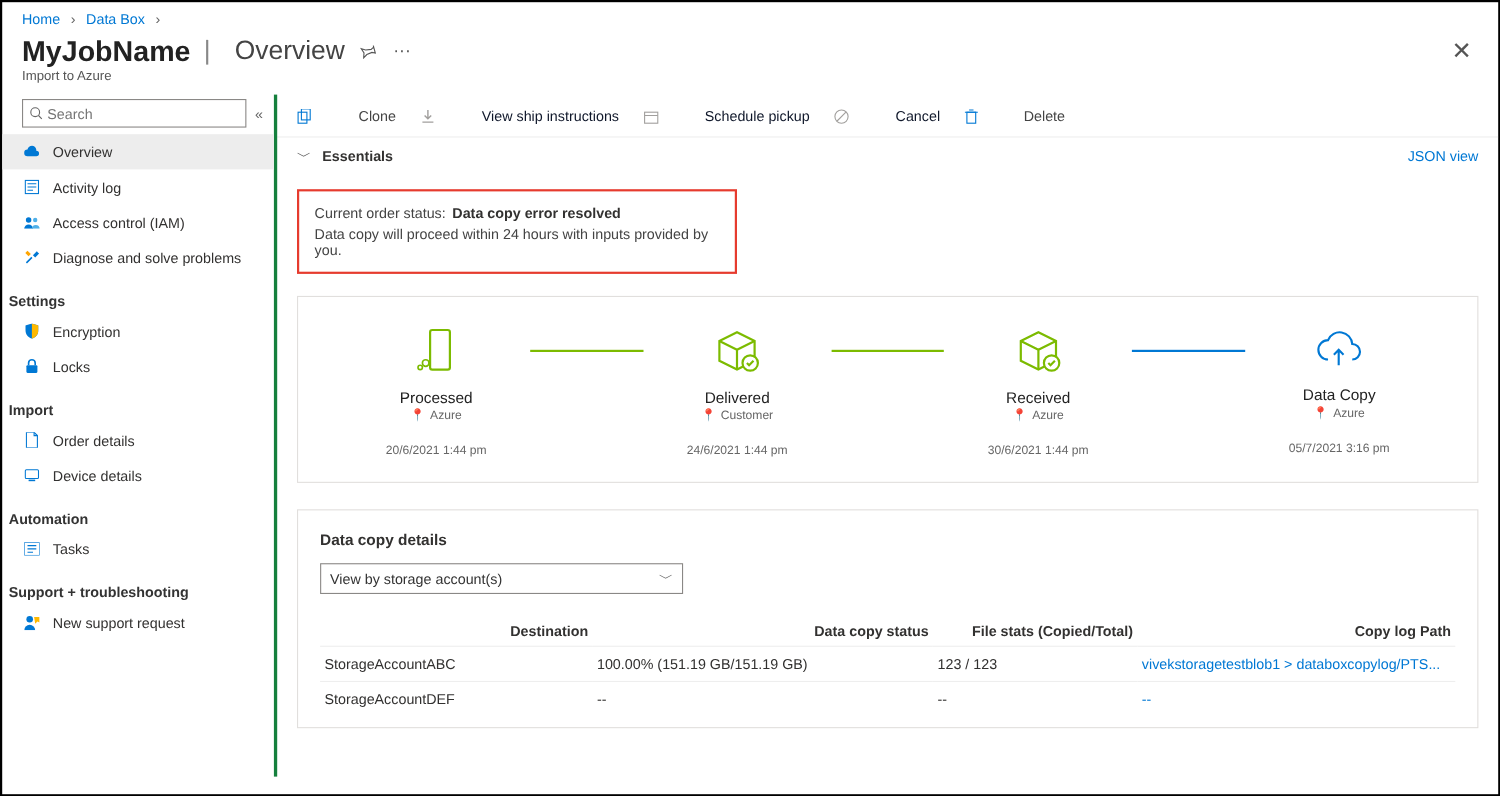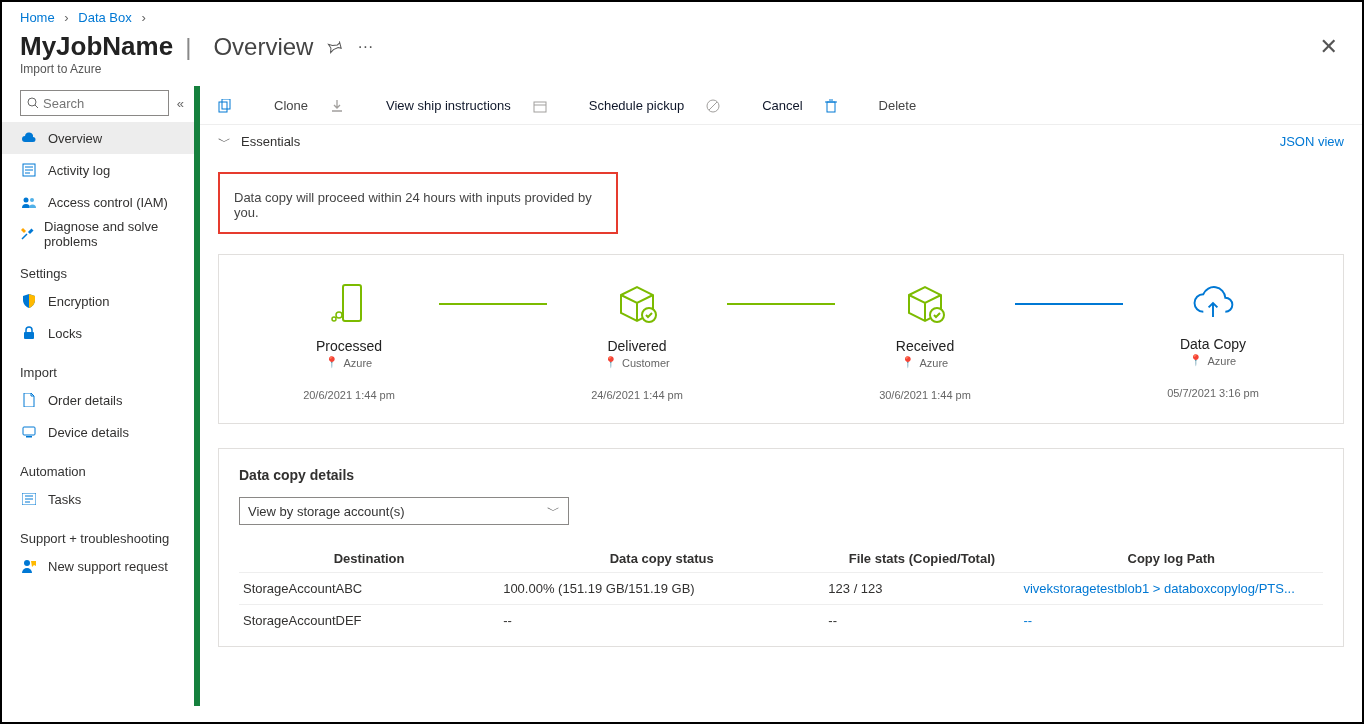--- a/index.html
+++ b/index.html
@@ -17,41 +17,41 @@
   .page-subtitle { font-size: 24px; font-weight: 400; color: #444; margin-left: 10px; }
   .header-sep { color: #888; margin: 0 12px; font-size: 24px; font-weight: 300; }
   .pin-icon, .more-icon { margin-left: 14px; color: #555; font-size: 16px; cursor: pointer; }
   .close-icon { margin-left: auto; margin-right: 6px; font-size: 22px; color: #555; cursor: pointer; }
   .sub-desc { padding: 0 18px 10px; color: #555; font-size: 12px; }
 
   
   .body-row { display: flex; height: calc(100% - 100px); }
 
   
-  .sidebar { width: 198px; border-right: 6px solid #15803d; padding-top: 4px; position: relative; }
+  .sidebar { width: 250px; border-right: 3px solid #15803d; padding-top: 4px; position: relative; }
   .search-wrap { display:flex; align-items:center; padding: 0 10px 6px 18px; }
   .search-box { flex:1; display:flex; align-items:center; border: 1px solid #8a8886; height: 26px; padding: 0 6px; }
   .search-box input { border:none; outline:none; font-size: 13px; width: 100%; }
   .search-box .mag { color:#666; margin-right:4px; }
   .collapse-caret { margin-left: 8px; color:#666; cursor:pointer; font-size: 13px; }
 
   .nav-item { display:flex; align-items:center; height: 32px; padding: 0 18px; cursor: pointer; }
   .nav-item.selected { background: #ededed; }
   .nav-item .nic { width: 18px; margin-right: 10px; display:inline-flex; justify-content:center; }
-  .nav-group { padding: 16px 18px 4px; font-weight: 400; color: #333; font-size: 13px; }
+  .nav-group { padding: 16px 6px 4px; font-weight: 700; color: #333; font-size: 13px; }
 
   
   .main { flex: 1; display: flex; flex-direction: column; }
   .toolbar { display:flex; align-items:center; height: 38px; padding: 0 18px; }
   .tool-btn { display:flex; align-items:flex-end; margin-right: 22px; color:#444; cursor:pointer;gap:36px; }
   .tool-btn.disabled { color:#0f172a; cursor:default; }
   .tool-btn .tic { margin-right: 6px; display:inline-flex; }
   .essentials-bar { display:flex; align-items:center; height: 34px; padding: 0 18px; border-top:1px solid #eee; }
   .essentials-bar .chev { margin-right: 10px; color:#555; }
-  .essentials-bar .lbl { font-weight: 400; }
+  .essentials-bar .lbl { font-weight: 700; }
   .json-link { margin-left:auto; color:#0078d4; cursor:pointer; }
 
   .status-box { margin: 14px 18px 10px; border: 2px solid #e63b2e; padding: 12px 14px; width: 400px; }
   .status-line1 { display:flex; }
   .status-line1 .slabel { color:#444; margin-right:6px; }
   .status-line1 .svalue { font-weight:600; }
   .status-line2 { color:#444; margin-top:4px; }
 
   .timeline-card { margin: 10px 18px; border:1px solid #e1dfdd; padding: 26px 40px 22px; display:flex; justify-content:space-between; align-items:flex-start; }
   .stage { flex:1; text-align:center; position:relative; }
@@ -62,21 +62,21 @@
   .connector { flex:0.6; height:2px; background:#7cbb00; margin-top:22px; }
   .connector.blue { background:#0078d4; }
   .stage-icon { display:inline-flex; width:44px; height:44px; align-items:center; justify-content:center; }
 
   .copy-card { margin: 14px 18px 18px; border:1px solid #e1dfdd; padding: 18px 20px 10px; }
   .copy-title { font-weight:600; font-size:14px; margin-bottom:14px; }
   .view-select { width: 330px; height:28px; border:1px solid #8a8886; display:flex; align-items:center; padding:0 8px; justify-content:space-between; cursor:pointer; color:#333; }
   .view-select .chev { color:#666; }
 
   .dc-table { width:100%; margin-top:20px; border-collapse:collapse; font-size:13px; }
-  .dc-table th { text-align:center; font-weight:600; padding: 6px 4px; }
+  .dc-table th { text-align:right; font-weight:600; padding: 6px 4px; }
   .dc-table td { padding:8px 4px; border-top:1px solid #eee; }
   .dc-link { color:#0078d4; cursor:pointer; }
 
   svg { display:block; }
 </style>
 </head>
 <body>
 
 <div class="frame">
 
@@ -272,20 +272,24 @@
         </div>
       </div>
 
       <div class="essentials-bar">
         <span class="chev">﹀</span>
         <span class="lbl">Essentials</span>
         <span class="json-link">JSON view</span>
       </div>
 
       <div class="status-box">
+        <div class="status-line1">
+          <span class="slabel">Current order status:</span>
+          <span class="svalue">Data copy error resolved</span>
+        </div>
         <div class="status-line2">Data copy will proceed within 24 hours with inputs provided by you.</div>
       </div>
 
       <div class="timeline-card">
         <div class="stage">
           <span class="stage-icon">
             <svg width="40" height="44" viewBox="0 0 40 44">
                 <rect x="14" y="4" width="18" height="36" rx="2" fill="none" stroke="#7cbb00" stroke-width="2"></rect>
                 <line x="14" y="4" x2="32" y2="4"></line>
                 <circle cx="10" cy="34" r="3" fill="none" stroke="#7cbb00" stroke-width="1.5"></circle>

